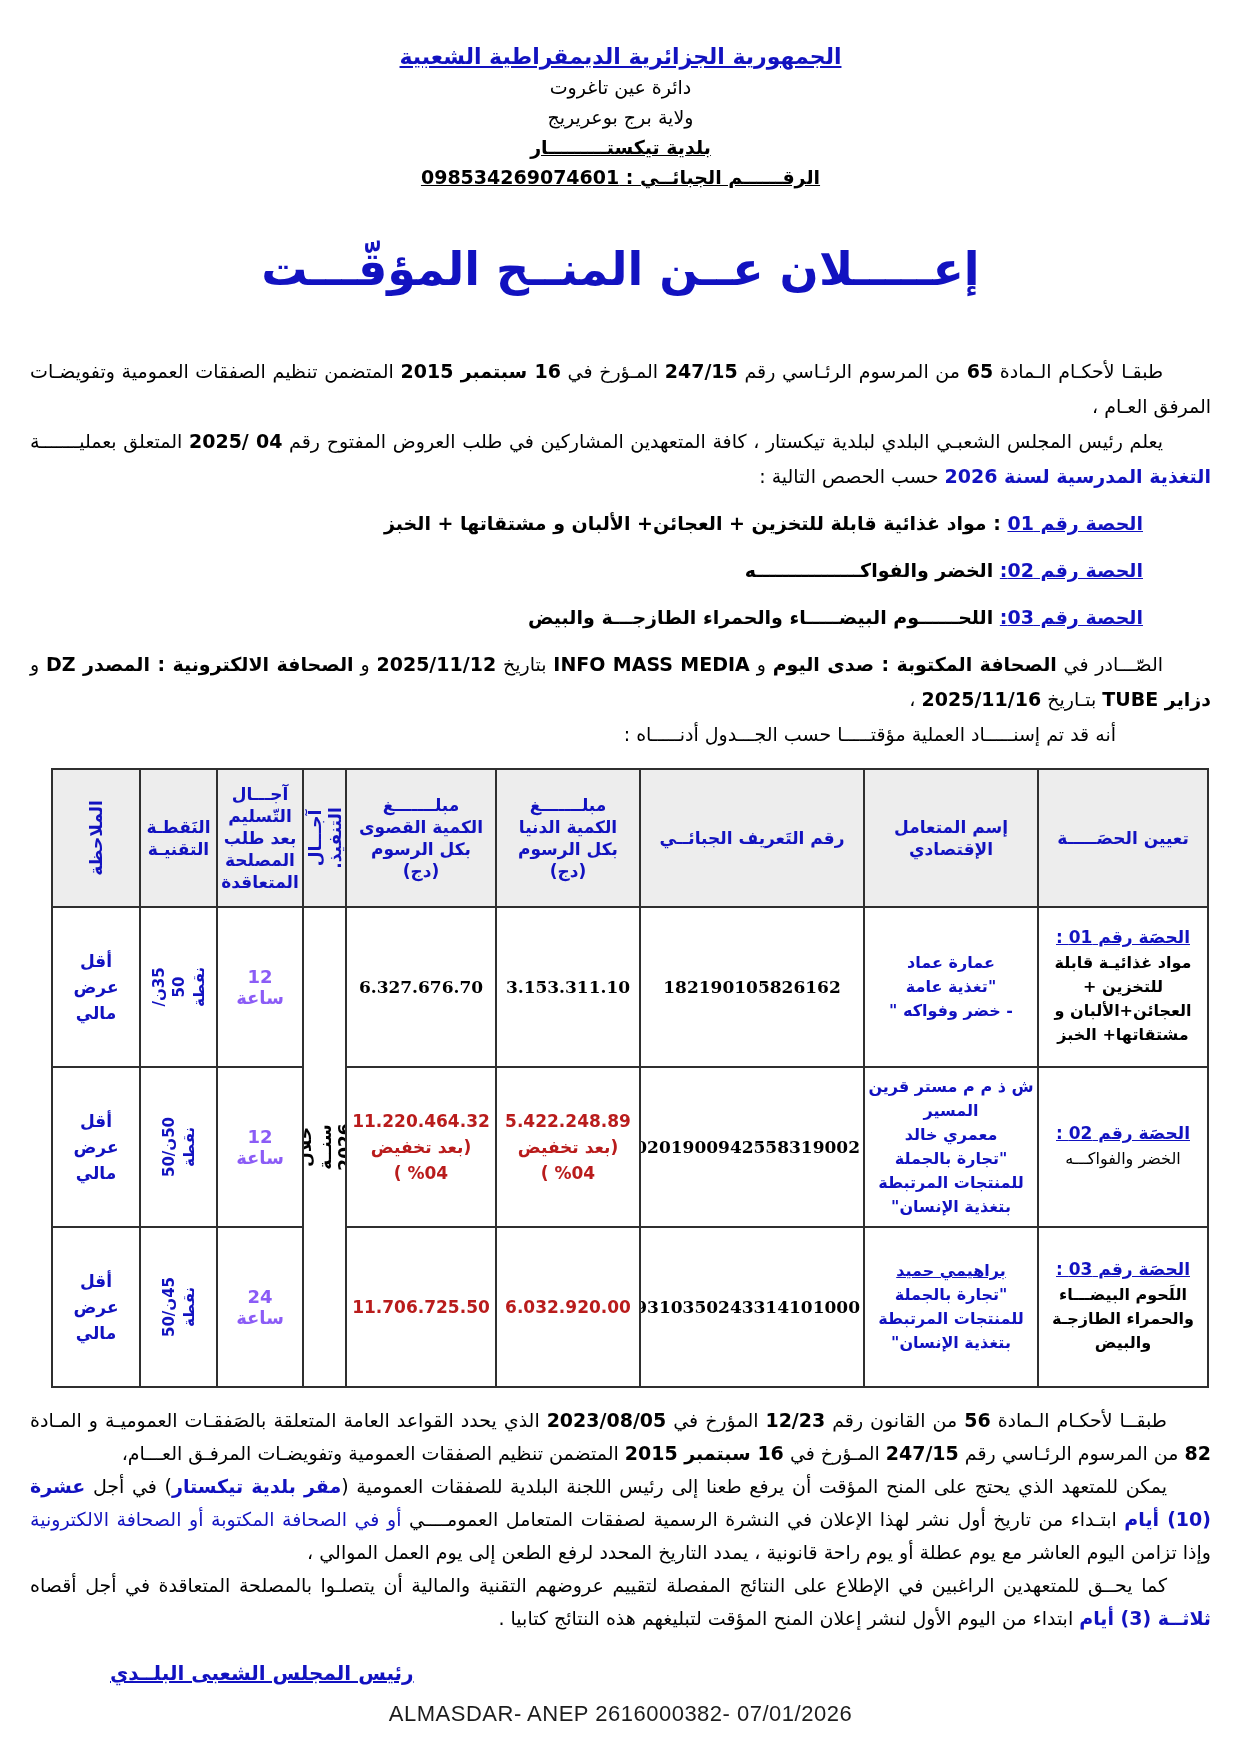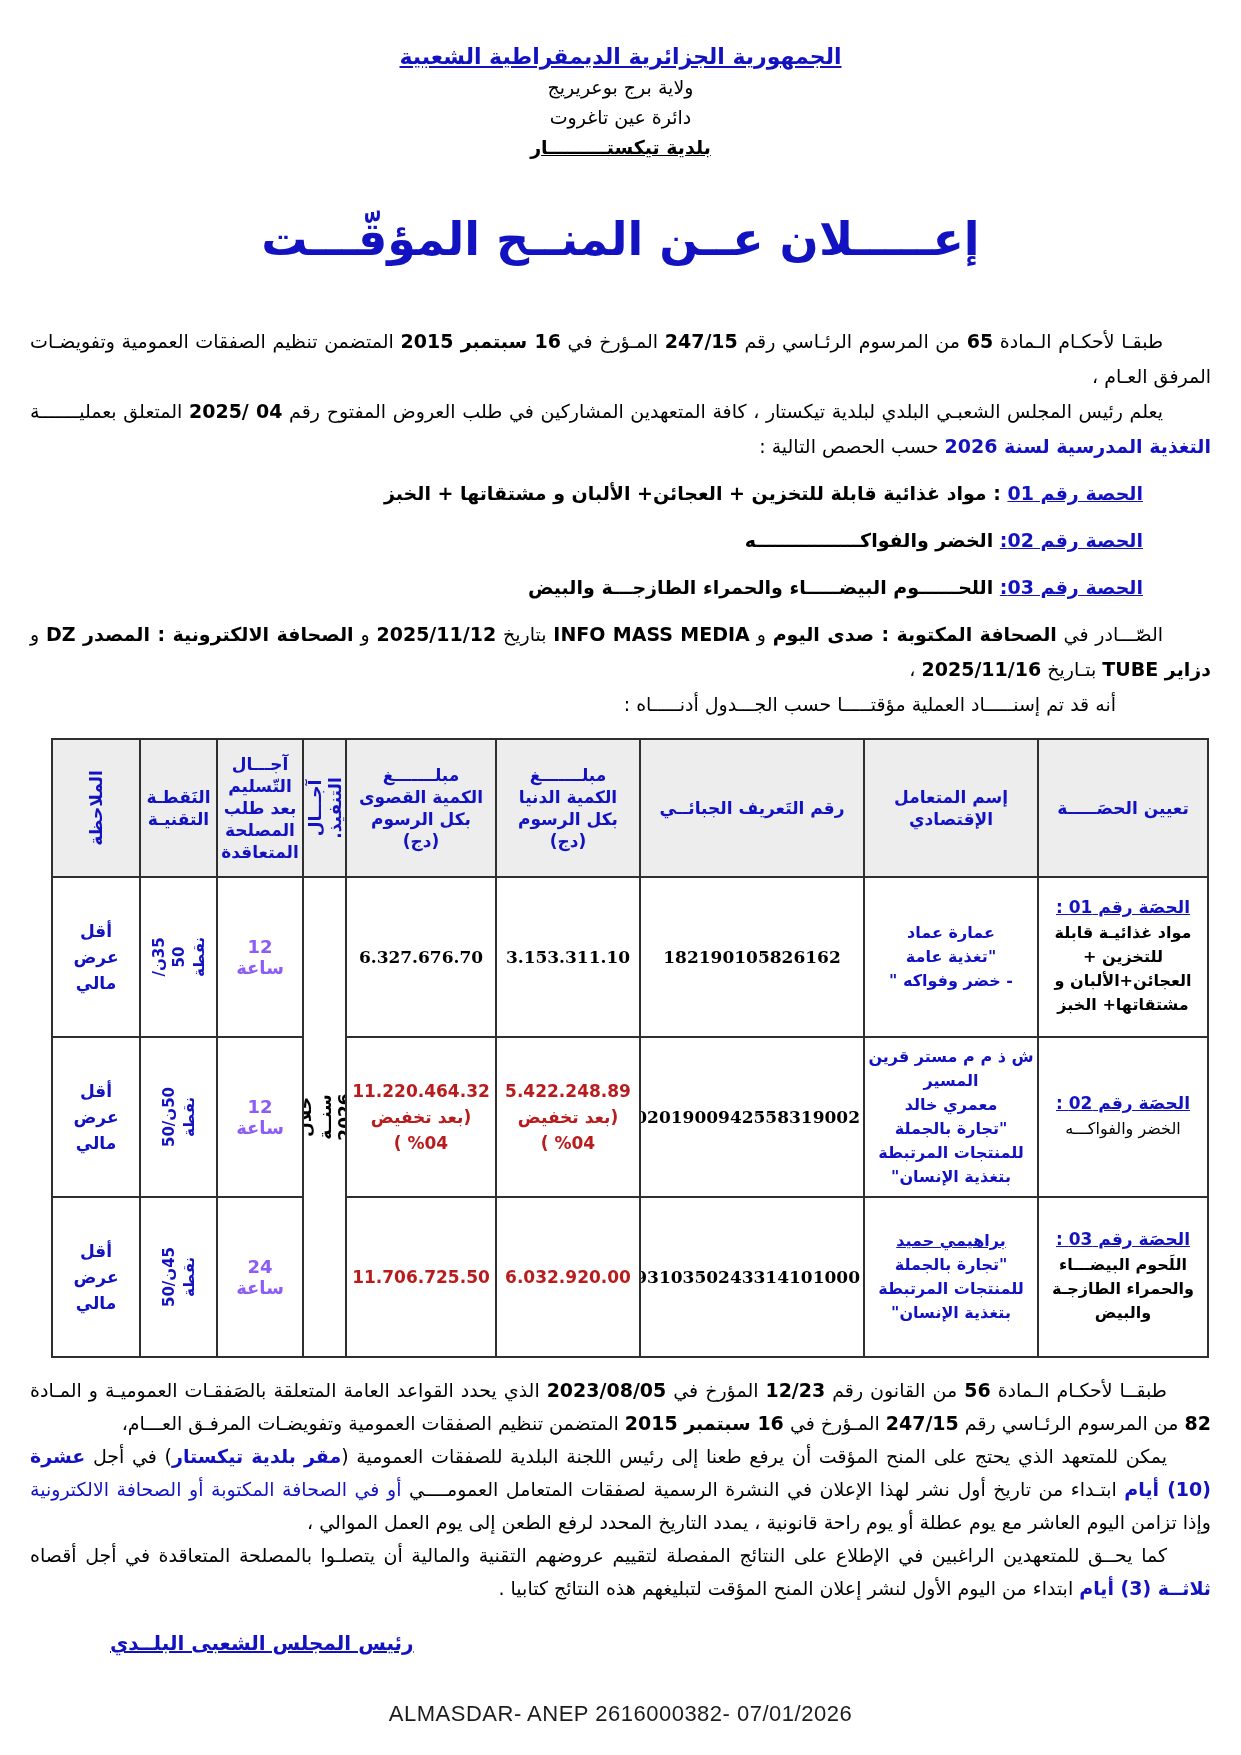--- a/index.html
+++ b/index.html
@@ -78,23 +78,24 @@
     font-size:22px;color:#1c1c1c;letter-spacing:.5px;
   }
 </style>
 </head>
 <body>
 
 <div class="page">
 
   <div class="hdr">
     <div class="l1 b u blue">الجمهورية الجزائرية الديمقراطية الشعبية</div>
+    <div>دائرة عين تاغروت</div>
     <div>ولاية برج بوعريريج</div>
-    <div>دائرة عين تاغروت</div>
     <div class="b u">بلدية تيكستـــــــــار</div>
+    <div class="b u">الرقــــــم الجبائــي : 098534269074601</div>
   </div>
 
   <div class="title">إعـــــلان عــن المنــح المؤقّـــت</div>
 
   <div class="body-text">
     <p class="para"><span>طبقـا لأحكـام الـمادة </span><span class="b">65</span><span> من المرسوم الرئـاسي رقم </span><span class="b">247/15</span><span> المـؤرخ في </span><span class="b">16 سبتمبر 2015</span><span>  المتضمن تنظيم الصفقات العمومية وتفويضـات المرفق العـام ،</span></p>
     <p class="para"><span>يعلم رئيس المجلس الشعبـي البلدي لبلدية تيكستار ، كافة المتعهدين المشاركين في طلب العروض المفتوح رقم </span><span class="b">04 /2025</span><span>  المتعلق بعمليـــــــة </span><span class="b blue">التغذية المدرسية لسنة 2026</span><span> حسب الحصص التالية :</span></p>
     <div class="lots-block">
       <p><span class="b u blue">الحصة رقم 01</span><span class="b"> : مواد غذائية قابلة للتخزين + العجائن+ الألبان و مشتقاتها + الخبز</span></p>
       <p><span class="b u blue">الحصة رقم 02:</span><span class="b"> الخضر والفواكــــــــــــــــه</span></p>

